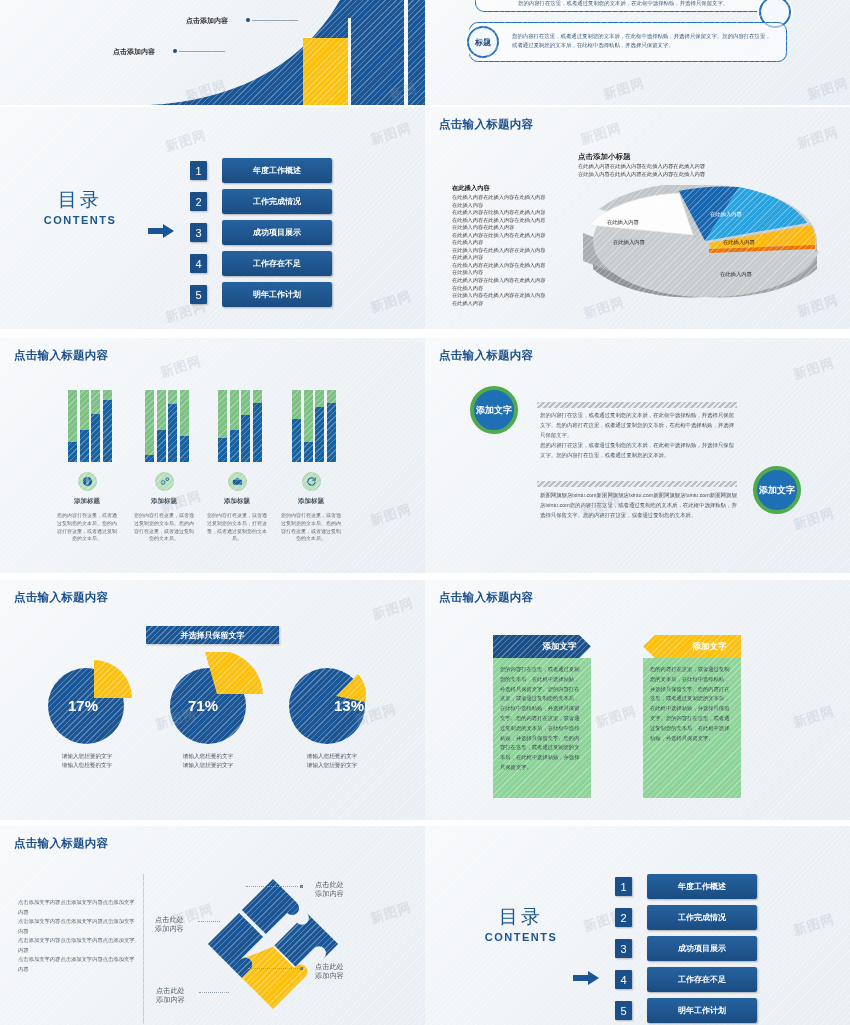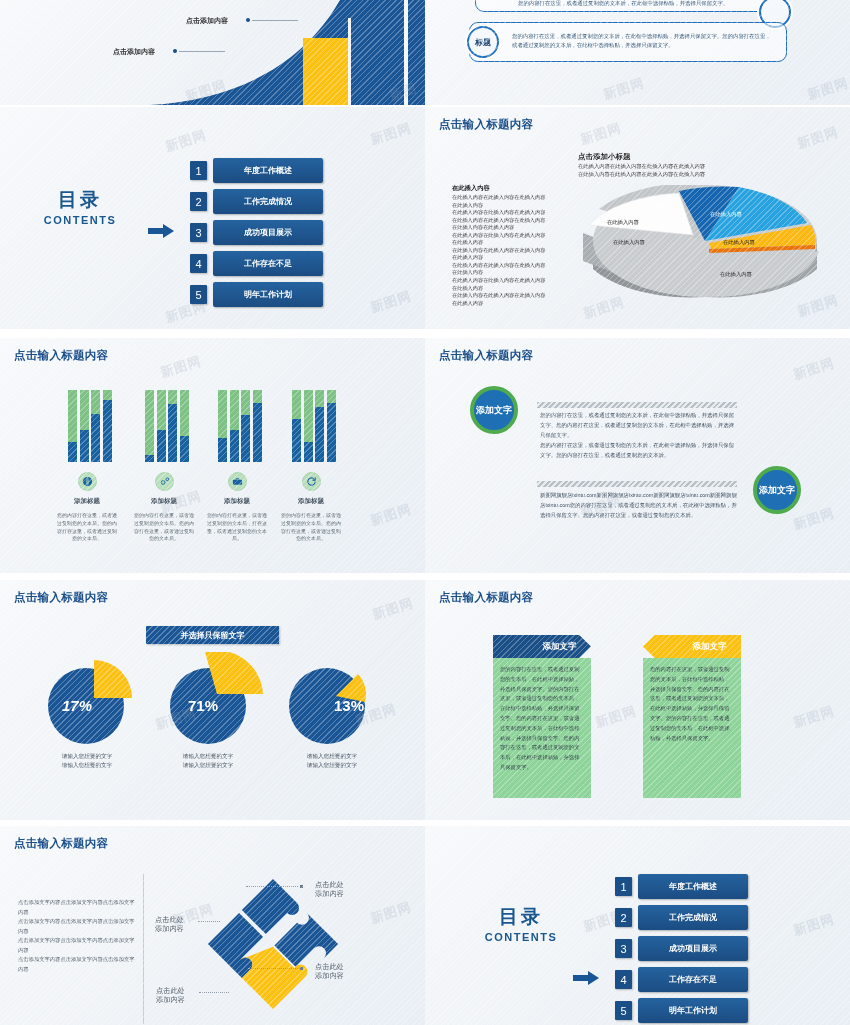--- a/index.html
+++ b/index.html
@@ -43,31 +43,31 @@
     font-size:11.5px; font-weight:bold; color:#1b4f8a; letter-spacing:.3px;
     z-index:5;
   }
 
   
   .wm{ position:absolute; color:rgba(150,165,180,.22); font-size:13px; font-weight:bold;
        transform:rotate(-18deg); pointer-events:none; z-index:3; letter-spacing:1px;}
 
   
   .toc-title{ position:absolute; text-align:center; z-index:6; }
-  .toc-cn{ font-size:19px; font-weight:bold; color:#19578f; letter-spacing:3px; }
+  .toc-cn{ font-size:19px; font-weight:normal; color:#19578f; letter-spacing:3px; }
   .toc-en{ font-size:11px; font-weight:bold; color:#19578f; letter-spacing:1.5px; margin-top:1px;}
   .toc-rows{ position:absolute; z-index:6; }
   .toc-row{ display:flex; align-items:center; margin-bottom:6px; }
   .toc-num{
     width:17px;height:19px; background:#1a4f87; color:#fff;
     font-size:11px; display:flex;align-items:center;justify-content:center;
     border-radius:1px; box-shadow:1px 1px 2px rgba(0,0,0,.25);
   }
   .toc-bar{
-    width:110px;height:25px;margin-left:6px;
+    width:110px;height:25px;margin-left:15px;
     background:linear-gradient(180deg,#25639f,#1b4c82);
     color:#fff; font-size:8px; font-weight:bold;
     display:flex;align-items:center;justify-content:center;
     border-radius:2px; box-shadow:1px 1px 2px rgba(0,0,0,.28);
   }
   .toc-arrow{ position:absolute; z-index:6; }
   .toc-arrow svg{ display:block; }
   .lbl-small{ position:absolute; font-size:7px; color:#333; font-weight:bold; white-space:nowrap; z-index:6;}
   .dot{ position:absolute; width:4px;height:4px;border-radius:50%;background:#1a4f87; z-index:6;}
   .leader{ position:absolute; height:1px; background:#9aa7b4; z-index:5;}
@@ -428,21 +428,21 @@
 
   <div class="slide" id="s7">
     <div class="inner">
       <div class="title">点击输入标题内容</div>
       <div class="hdrbar" style="left:146px;top:46px;width:133px;height:18px;">并选择只保留文字</div>
 
       <svg width="110" height="90" viewBox="0 0 110 90" style="position:absolute;left:38px;top:78px;">
         <circle cx="48" cy="48" r="38" fill="#1a5596"></circle>
         <path d="M56,40 L56,2 A38,38 0 0 1 94,40 Z" fill="#fbc112"></path>
       </svg>
-      <div class="pct" style="left:62px;top:117px;font-style:italic;">17%</div>
+      <div class="pct" style="left:68px;top:117px;">17%</div>
       <div class="pcaption" style="left:37px;top:172px;">
         <span>请输入您想要的文字</span><br>
         <span>请输入您想要的文字</span>
       </div>
 
       <svg width="120" height="95" viewBox="0 0 120 95" style="position:absolute;left:158px;top:72px;">
         <circle cx="50" cy="54" r="38" fill="#1a5596"></circle>
         <path d="M59,42 L47,0 A46,46 0 0 1 105,42 Z" fill="#fbc112"></path>
       </svg>
       <div class="pct" style="left:188px;top:117px;">71%</div>

